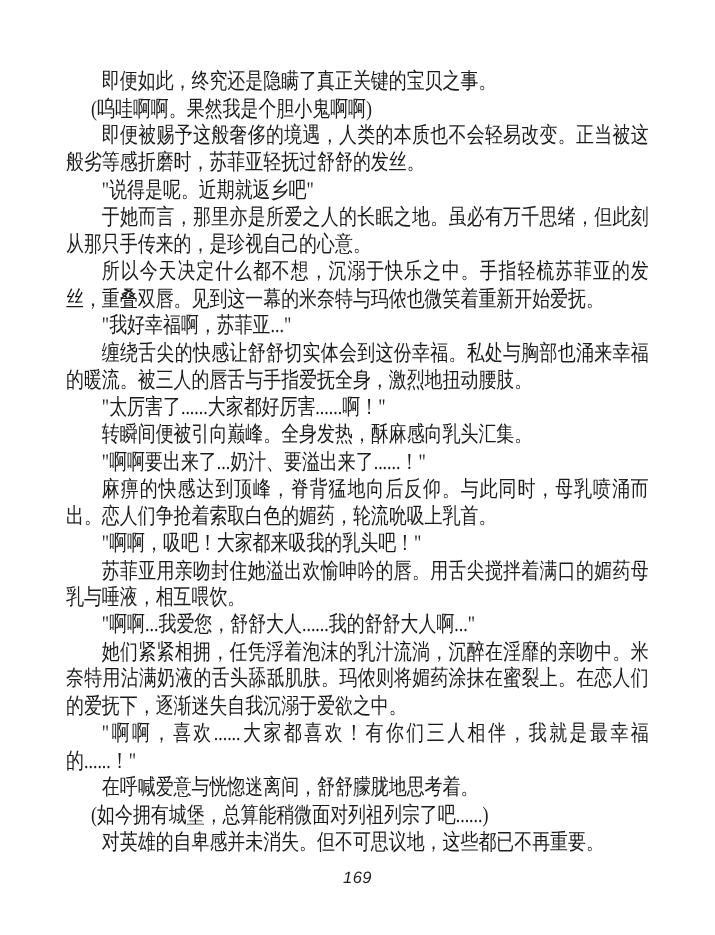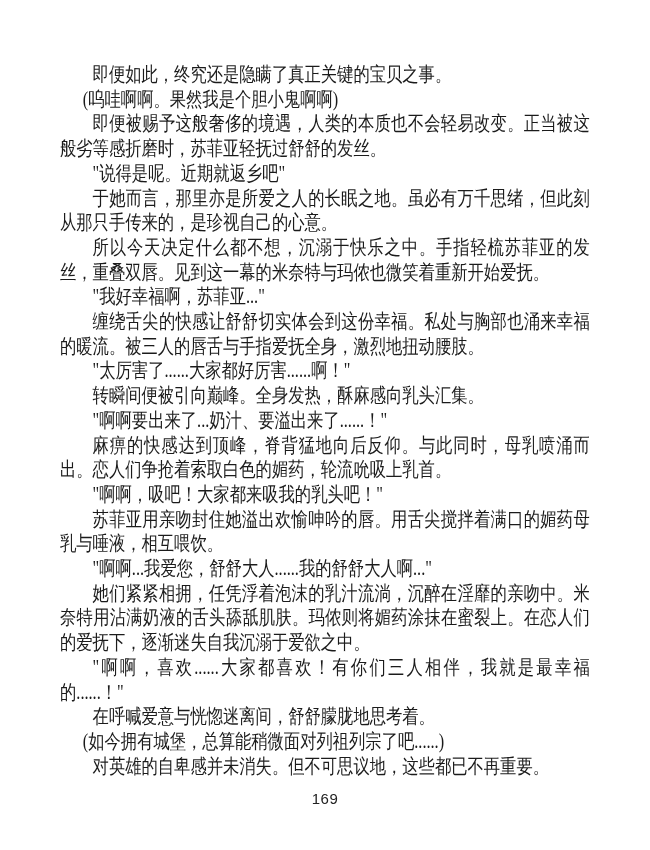--- a/index.html
+++ b/index.html
@@ -38,20 +38,21 @@
   .page-number {
     position: absolute;
     top: 790px;
     left: 0;
     width: 650px;
     text-align: center;
     font-family: "Liberation Sans", "DejaVu Sans", sans-serif;
     font-size: 15px;
     color: #222222;
     letter-spacing: 0.5px;
+    font-style: italic;
   }
 </style>
 </head>
 <body>
 
 <div class="page">
   <main class="text-block">
       <p class="para normal">即便如此，终究还是隐瞒了真正关键的宝贝之事。</p>
       <p class="para paren">(呜哇啊啊。果然我是个胆小鬼啊啊)</p>
       <p class="para normal">即便被赐予这般奢侈的境遇，人类的本质也不会轻易改变。正当被这般劣等感折磨时，苏菲亚轻抚过舒舒的发丝。</p>

